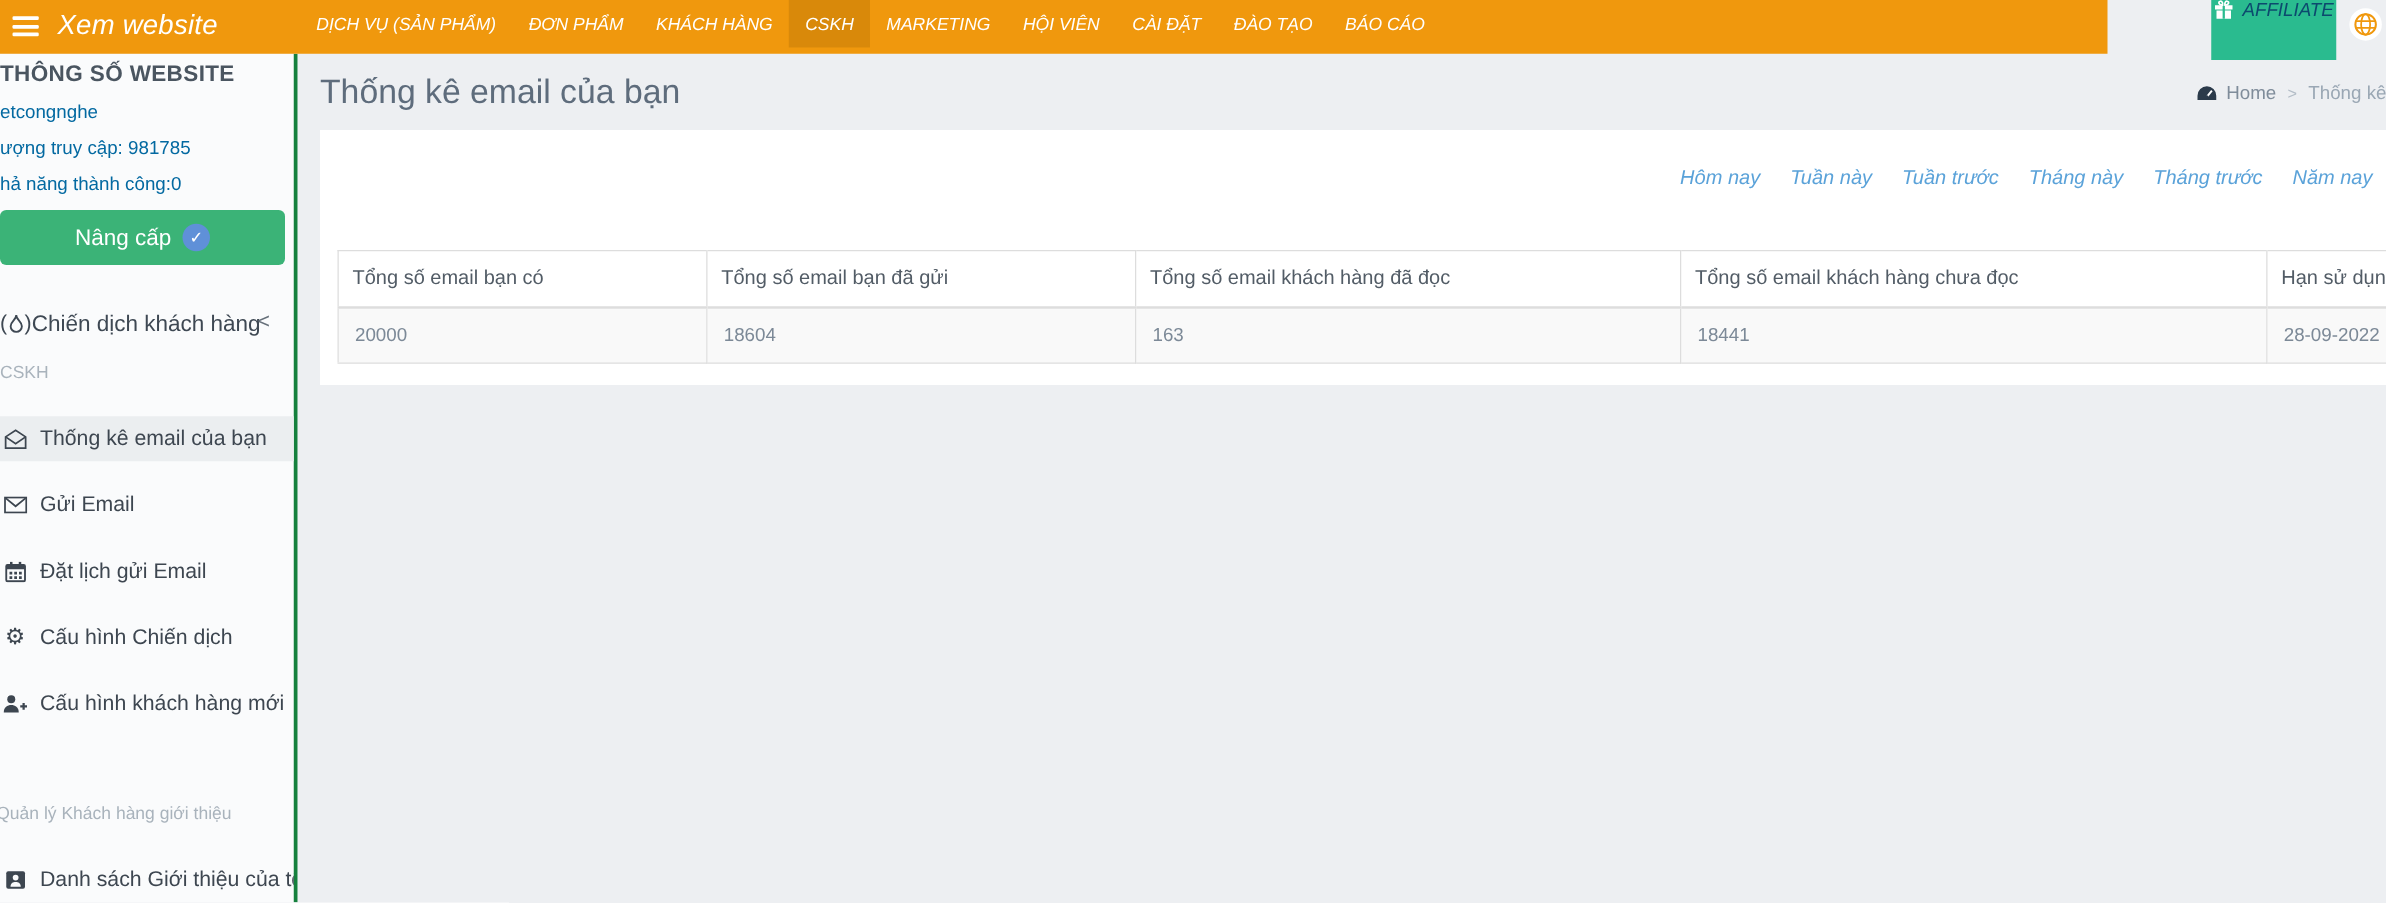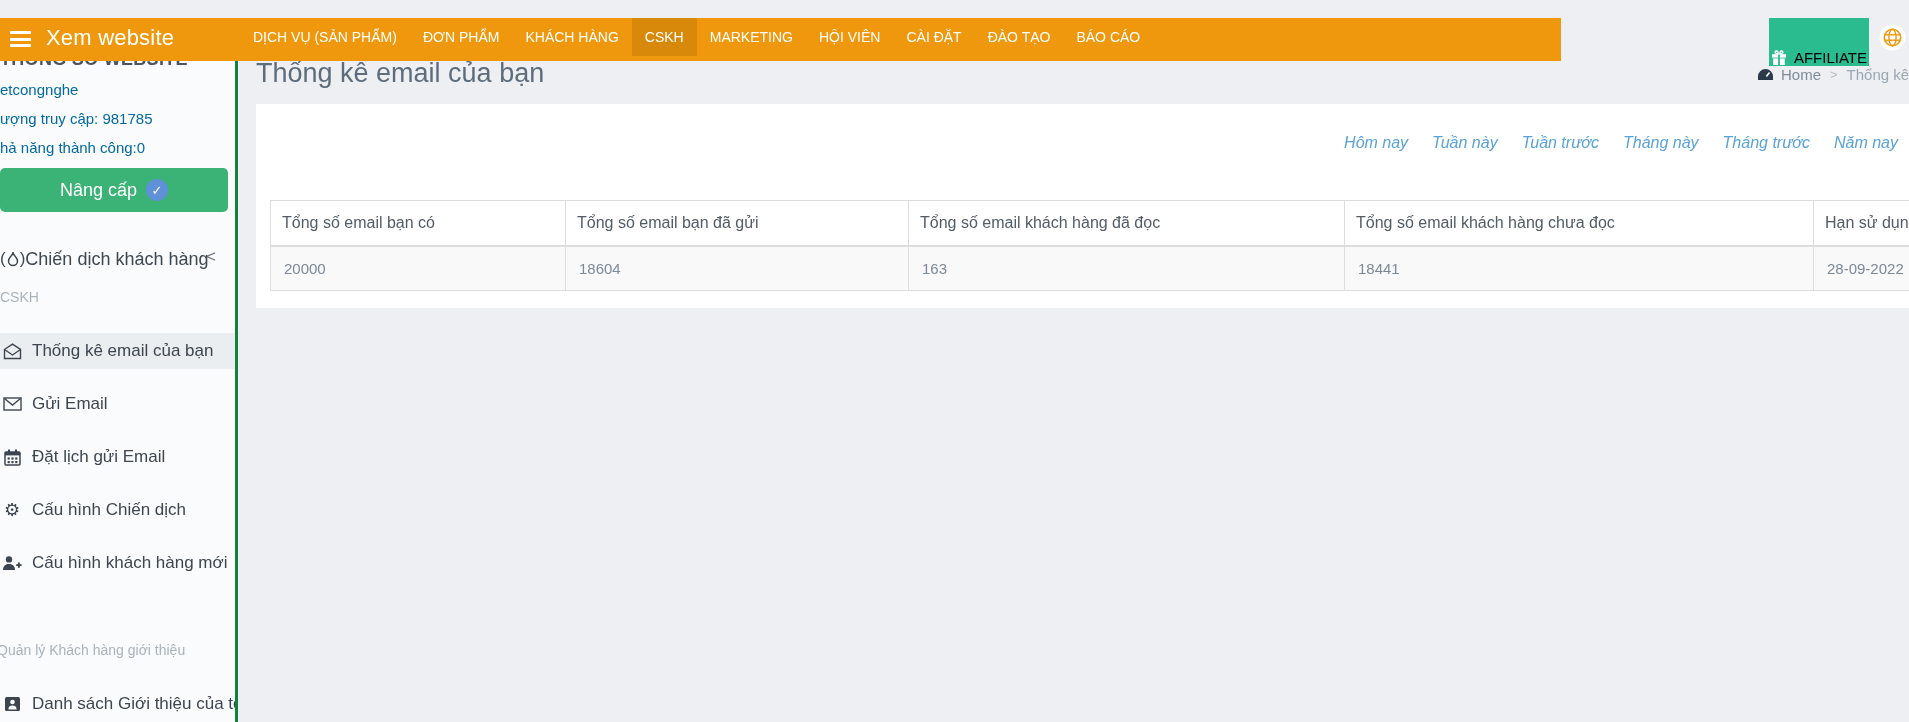--- a/index.html
+++ b/index.html
@@ -1,29 +1,29 @@
 <!DOCTYPE html>
 <html><head>
 <meta charset="utf-8">
 <style>
   * { margin:0; padding:0; box-sizing:border-box; }
   html,body { width:1909px; height:722px; overflow:hidden; }
   body { font-family:"Liberation Sans","DejaVu Sans",sans-serif; }
   .stage { position:relative; width:1909px; height:722px; background:#edeff2; overflow:hidden; }
 
   
-  .topbar { position:absolute; left:0; top:18px; width:1561px; height:43px; background:#f0980d; z-index:40; }
+  .topbar { position:absolute; left:0; top:0; width:1686px; height:43px; background:#f0980d; z-index:40;font-style:italic; }
   .hamburger { position:absolute; left:10px; top:13px; width:22px; height:16px; cursor:pointer; }
   .hamburger span { display:block; width:21px; height:3px; background:#fff; border-radius:1px; margin-bottom:3.5px; }
   .brand { position:absolute; left:46px; top:7px; font-size:22px; color:#fff; letter-spacing:.2px; cursor:pointer; white-space:nowrap; }
   .topnav { position:absolute; left:240px; top:0; height:38px; display:flex; align-items:stretch; }
   .topnav .nav-item { display:flex; align-items:center; padding:0 13px; color:#fff; font-size:14px; white-space:nowrap; cursor:pointer; }
   .topnav .nav-item.active { background:#d9890a; }
-  .affiliate-btn { position:absolute; left:1769px; top:0; width:100px; height:48px; background:#2abb8f; color:#000000;
-    display:flex; align-items:flex-end; justify-content:center; gap:7px; font-size:15px; cursor:pointer; }
+  .affiliate-btn { position:absolute; left:1769px; top:0; width:100px; height:48px; background:#2abb8f; color:#0c4a6e;
+    display:flex; align-items:flex-start; justify-content:center; gap:7px; font-size:15px; cursor:pointer; }
   .globe { position:absolute; left:1879px; top:6px; width:27px; height:27px; cursor:pointer; }
 
   
   .sidebar { position:absolute; left:0; top:43px; width:238px; height:679px; background:#fafbfc;
     border-right:3px solid #15803d; overflow:hidden; z-index:30; }
   .s-heading { position:absolute; left:0; top:6px; font-size:18px; font-weight:600; color:#4a5560; letter-spacing:.3px; white-space:nowrap; }
   .s-stats { position:absolute; left:0; top:32px; font-size:15px; color:#0369a1; line-height:29px; white-space:nowrap; }
   .upgrade-btn { position:absolute; left:0; top:125px; width:228px; height:44px; background:#3bb377; border:none; border-radius:5px;
     color:#fff; font-size:18px; font-family:inherit; display:flex; align-items:center; justify-content:center; gap:9px; cursor:pointer; }
   .check-badge { width:22px; height:22px; border-radius:50%; background:#5f90d8; color:#fff; font-size:13px; font-weight:bold;

